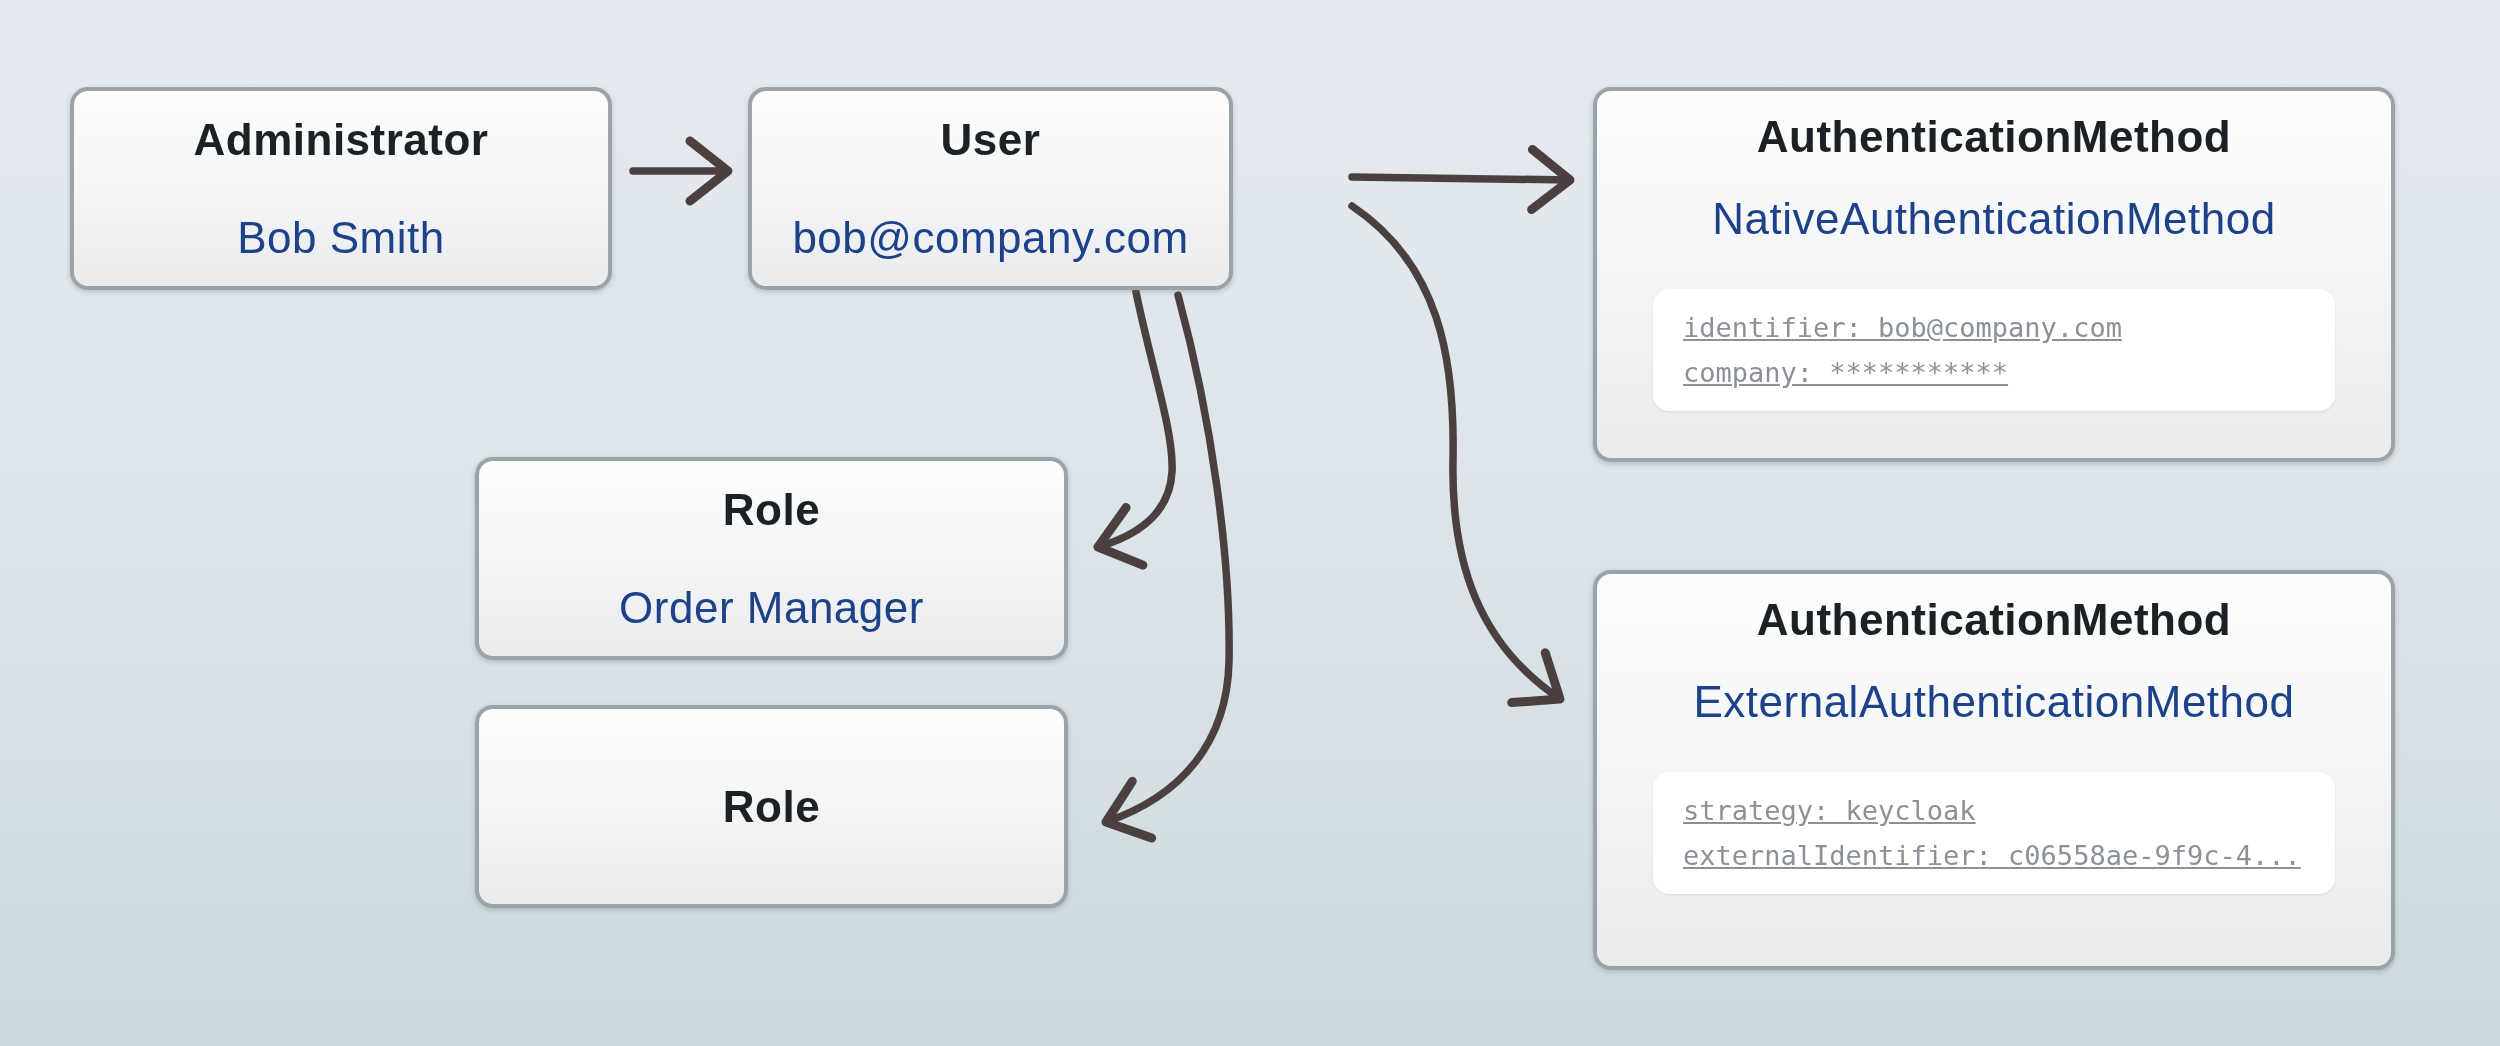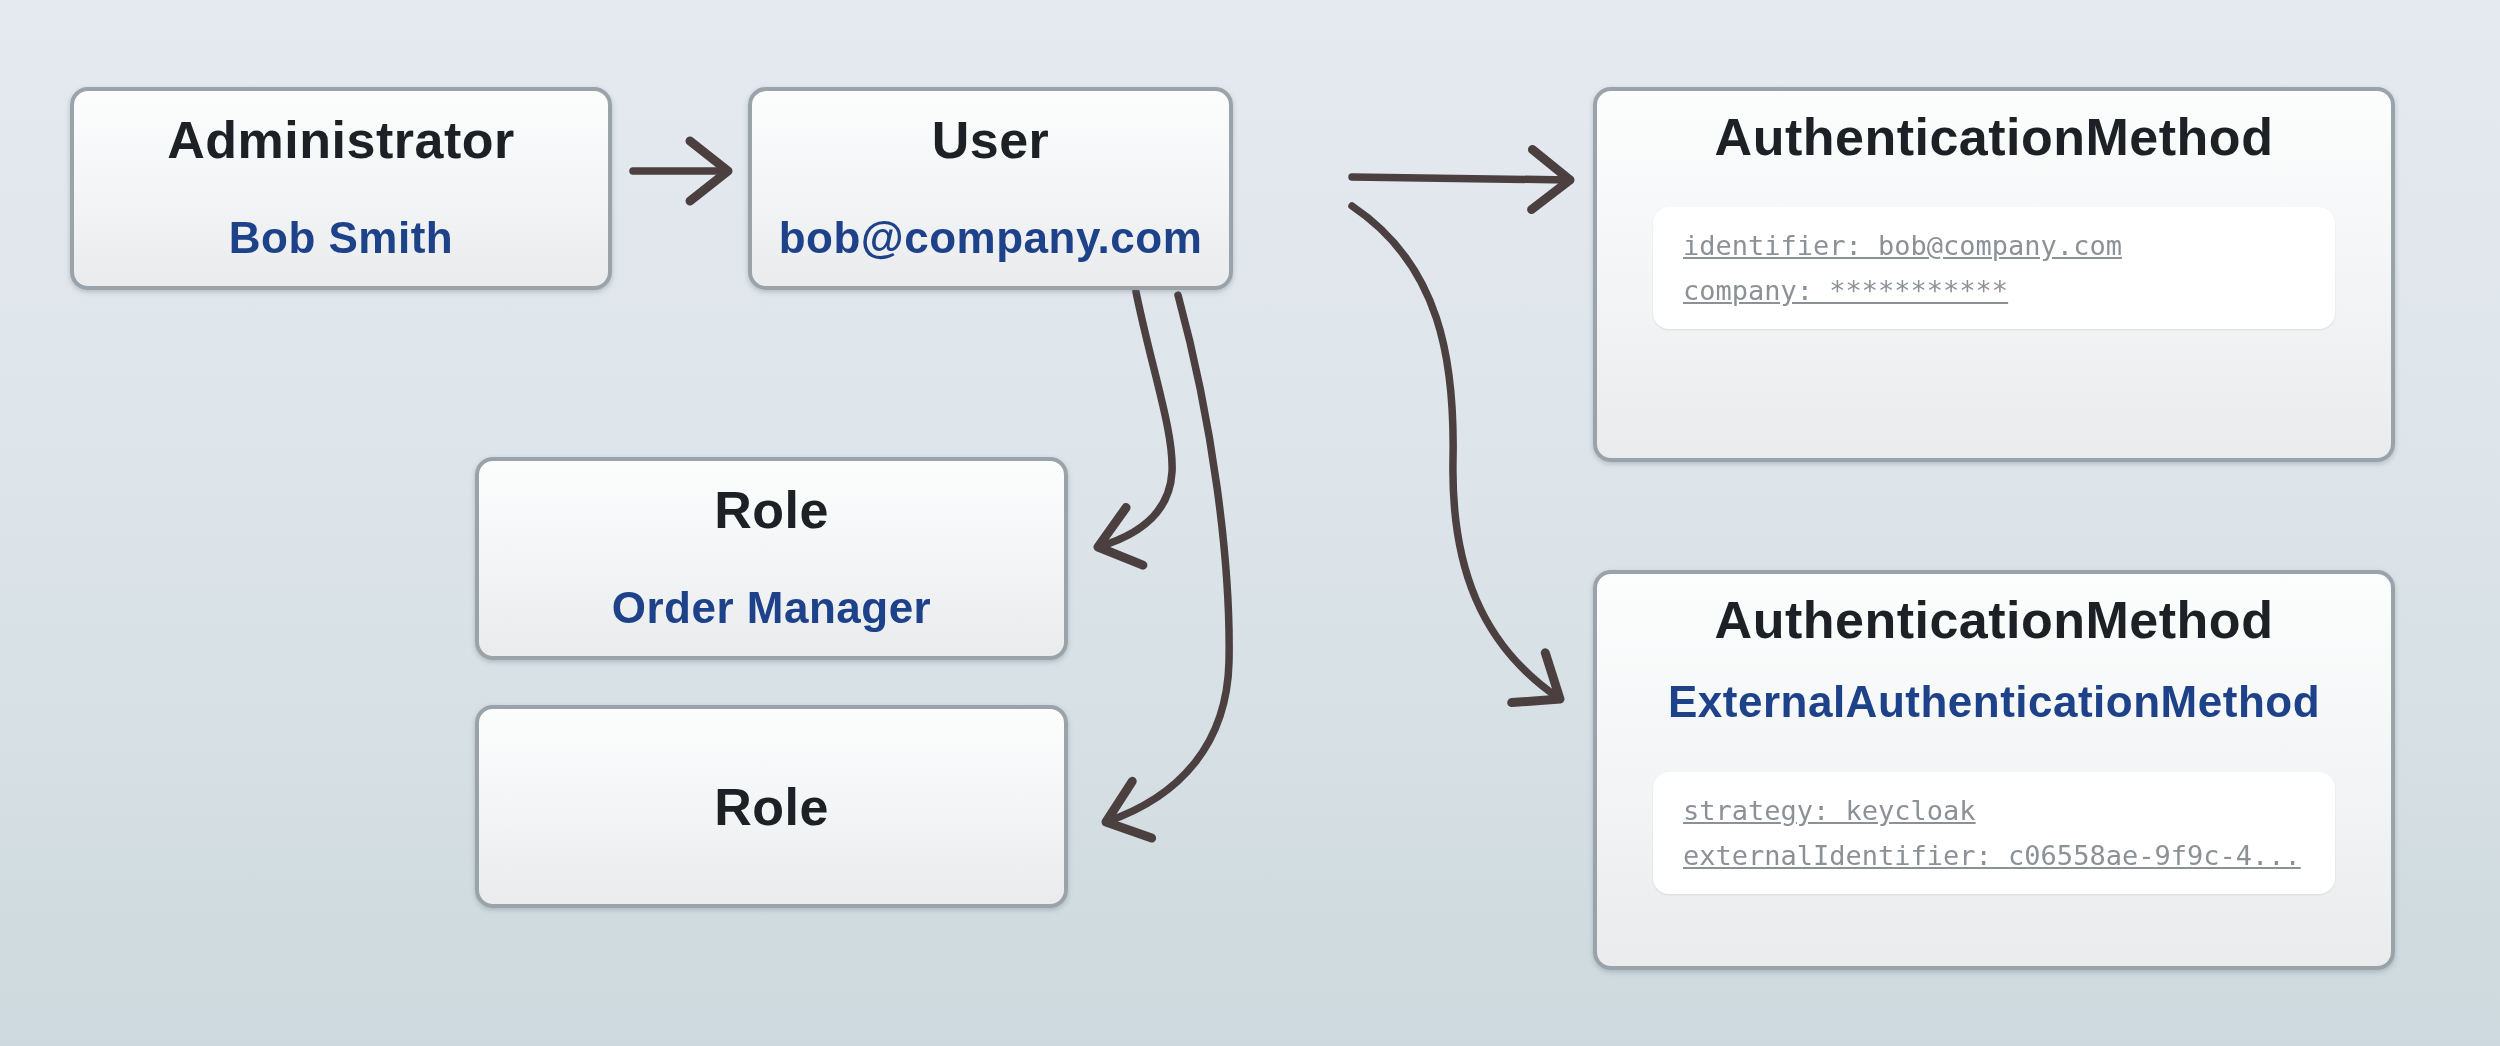--- a/index.html
+++ b/index.html
@@ -19,25 +19,25 @@
     border-radius:18px;
     background:linear-gradient(180deg,#fcfdfd 0%,#f3f4f5 55%,#e9ebec 100%);
     box-shadow:0 2px 5px rgba(96,112,124,0.35);
     display:flex;
     flex-direction:column;
     align-items:center;
     text-align:center;
   }
   .node.plain{justify-content:center;row-gap:46px;}
   .type{
-    font-size:52px;font-weight:700;line-height:52px;
+    font-size:44px;font-weight:700;line-height:52px;
     color:#1d2125;letter-spacing:0.5px;
   }
   .name{
-    font-size:44px;font-weight:700;line-height:52px;
+    font-size:44px;font-weight:400;line-height:52px;
     color:#1e4289;letter-spacing:0.5px;
   }
   .node.auth .type{margin-top:20px;}
   .node.auth .name{margin-top:30px;}
   .code{
     margin-top:44px;
     align-self:stretch;
     margin-left:56px;margin-right:56px;
     background:#ffffff;
     border-radius:16px;
@@ -76,20 +76,21 @@
     <div class="name">Bob Smith</div>
   </div>
 
   <div class="node plain" style="left:748px;top:87px;width:485px;height:203px;">
     <div class="type">User</div>
     <div class="name">bob@company.com</div>
   </div>
 
   <div class="node auth" style="left:1593px;top:87px;width:802px;height:375px;">
     <div class="type">AuthenticationMethod</div>
+    <div class="name">NativeAuthenticationMethod</div>
     <div class="code">
       <div class="code-line">identifier: bob@company.com</div>
       <div class="code-line">company: ***********</div>
     </div>
   </div>
 
   <div class="node plain" style="left:475px;top:457px;width:593px;height:203px;">
     <div class="type">Role</div>
     <div class="name">Order Manager</div>
   </div>

